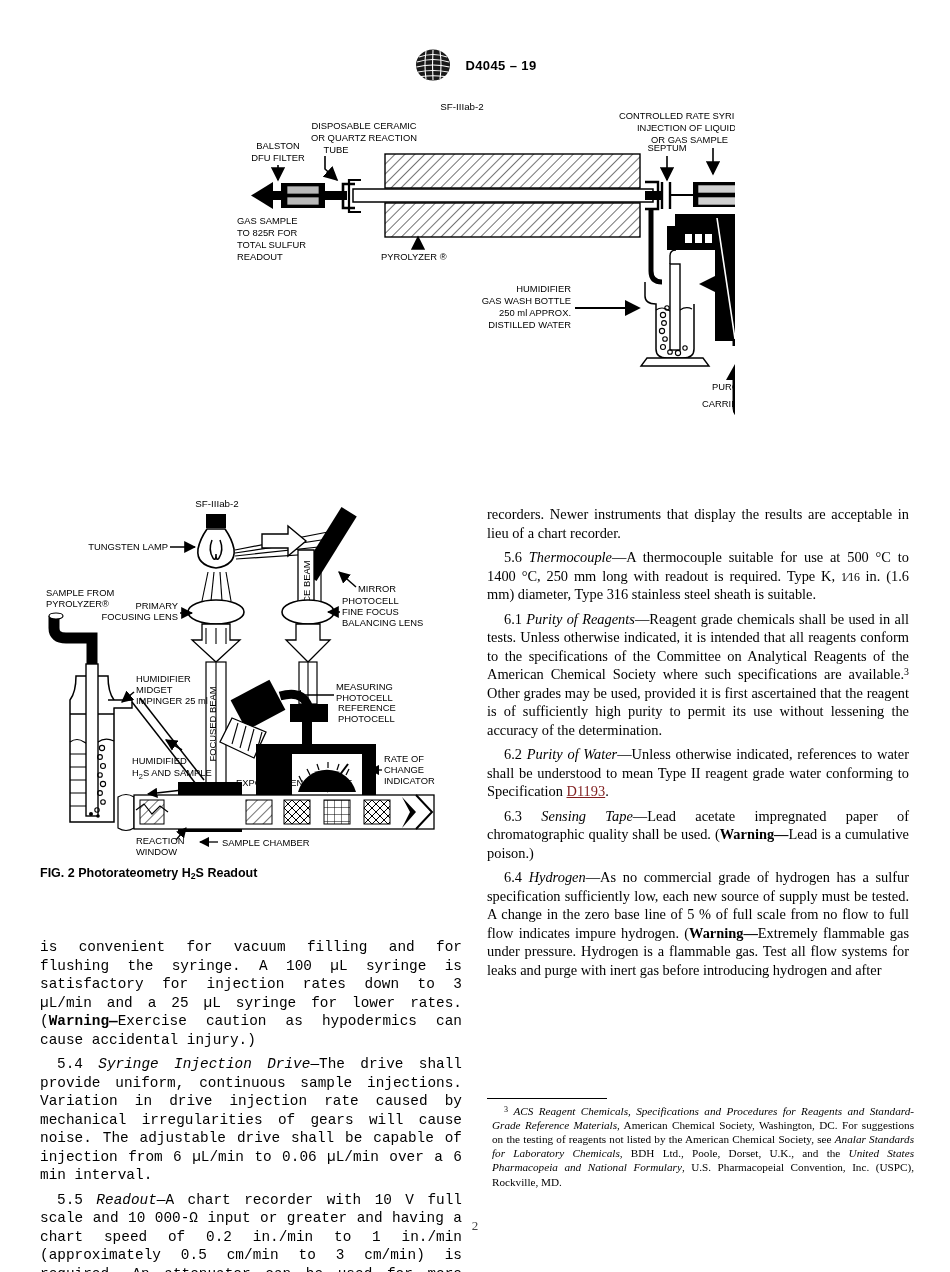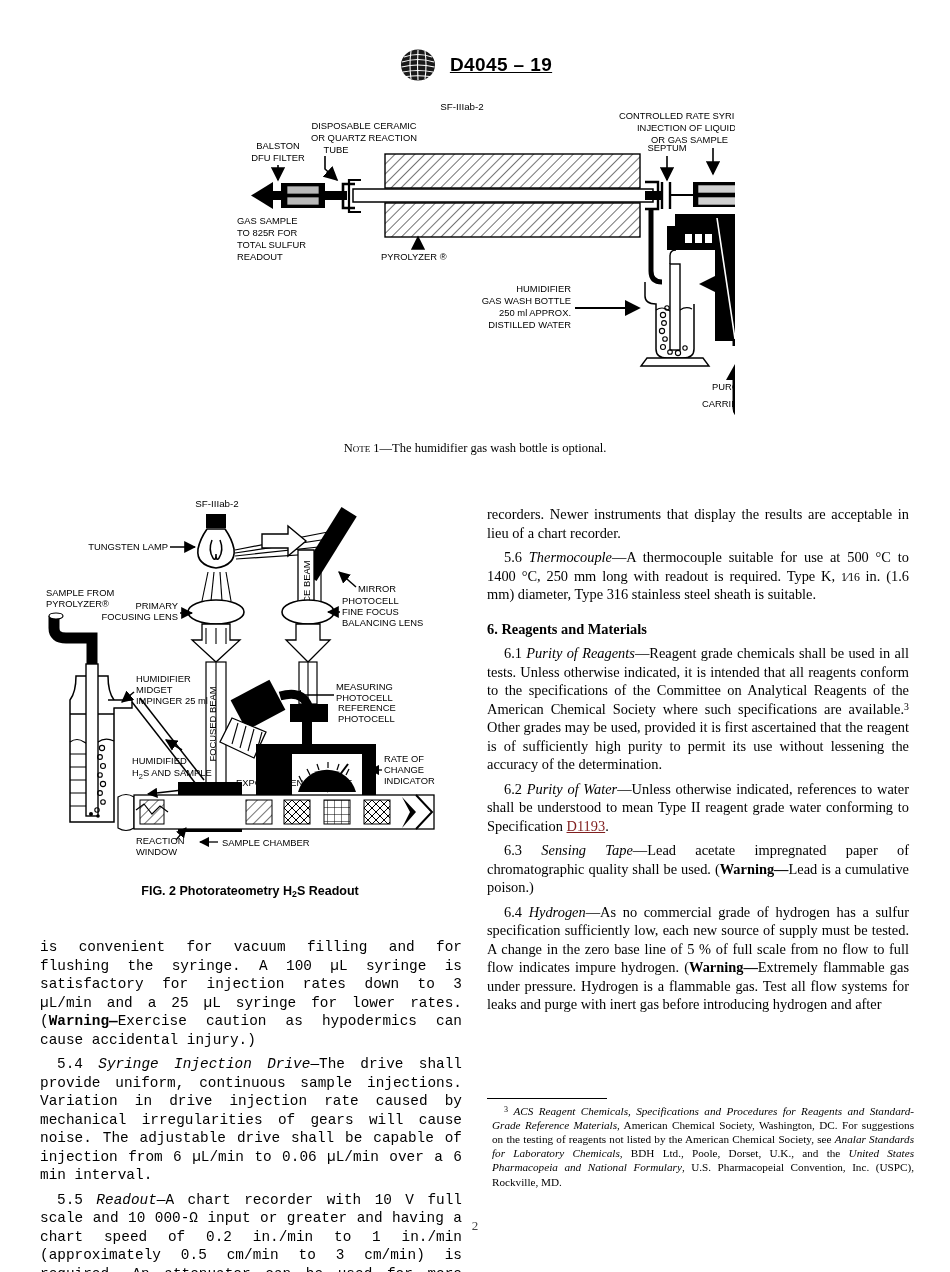--- a/index.html
+++ b/index.html
@@ -17,40 +17,40 @@
   }
 
   
   .header{
     position:absolute;top:48px;left:0;width:950px;
     display:flex;align-items:center;justify-content:center;gap:12px;
   }
   .astm-logo{width:40px;height:34px;display:block;}
   .desig{
     font-family:"Liberation Sans", sans-serif;
-    font-weight:bold;font-size:19px;letter-spacing:.4px;text-decoration:underline;
+    font-weight:bold;font-size:13px;letter-spacing:.4px;
   }
 
   
   .fig1-wrap{position:absolute;top:96px;left:215px;width:520px;height:340px;}
   .fig2-wrap{position:absolute;top:492px;left:40px;width:420px;height:372px;}
   .fig1-wrap svg,.fig2-wrap svg{display:block;width:100%;height:100%;}
 
   .fig-note{
     position:absolute;top:441px;left:0;width:950px;text-align:center;
     font-size:12.5px;
   }
   .fig-note .sc{font-variant:small-caps;}
   .fig1-cap{
     position:absolute;top:457px;left:0;width:950px;text-align:center;
     font-family:"Liberation Sans", sans-serif;
     font-weight:bold;font-size:13px;
   }
   .fig2-cap{
-    position:absolute;top:884px;left:40px;width:420px;text-align:center;
+    position:absolute;top:866px;left:40px;width:420px;
     font-family:"Liberation Sans", sans-serif;
     font-weight:bold;font-size:12.5px;
   }
   sub{font-size:.7em;vertical-align:-.28em;}
   sup{font-size:.68em;vertical-align:.42em;}
 
   
   .col{
     position:absolute;
     font-size:14.4px;
@@ -250,23 +250,20 @@
       <path d="M572 268 L563 284 L581 284 Z" fill="#000"></path>
 
       <path d="M520 284 L520 312 Q520 320 530 320 L620 320" fill="none" stroke="#000" stroke-width="5"></path>
       <path d="M572 284 L572 298 Q572 304 582 304 L620 304" fill="none" stroke="#000" stroke-width="5"></path>
 
       <text class="lbl" x="497" y="294"><tspan>PURGE H</tspan><tspan dy="3" font-size="7.4">2</tspan></text>
       <text class="lbl" x="487" y="311"><tspan>CARRIER H</tspan><tspan dy="3" font-size="7.4">2</tspan></text>
     </svg>
   </div>
 
-  <div class="fig-note">
-    <span class="sc">Note 1</span><span>—The humidifier gas wash bottle is optional.</span>
-  </div>
 
   <div class="fig2-wrap">
     <svg viewBox="0 0 420 372" xmlns="http://www.w3.org/2000/svg">
       <defs>
         <pattern id="hx" width="8" height="8" patternUnits="userSpaceOnUse">
           <path d="M0 8 L8 0 M0 0 L8 8" stroke="#000" stroke-width="1"></path>
         </pattern>
         <pattern id="hgrid" width="7" height="7" patternUnits="userSpaceOnUse">
           <path d="M0 0 H7 M0 0 V7" stroke="#000" stroke-width="1"></path>
         </pattern>
@@ -474,21 +471,20 @@
     <p class="p-ind"><span>5.4 </span><span class="it">Syringe Injection Drive</span><span>—The drive shall provide uniform, continuous sample injections. Variation in drive injection rate caused by mechanical irregularities of gears will cause noise. The adjustable drive shall be capable of injection from 6 µL/min to 0.06 µL/min over a 6 min interval.</span></p>
 
     <p class="p-ind"><span>5.5 </span><span class="it">Readout</span><span>—A chart recorder with 10 V full scale and 10 000-Ω input or greater and having a chart speed of 0.2 in./min to 1 in./min (approximately 0.5 cm/min to 3 cm/min) is required. An attenuator can be used for more sensitive</span></p>
   </div>
 
   <div class="col col-right">
     <p class="p">recorders. Newer instruments that display the results are acceptable in lieu of a chart recorder.</p>
 
     <p class="p-ind"><span>5.6 </span><span class="it">Thermocouple</span><span>—A thermocouple suitable for use at 500 °C to 1400 °C, 250 mm long with readout is required. Type K, </span><span class="frac">1⁄16</span><span> in. (1.6 mm) diameter, Type 316 stainless steel sheath is suitable.</span></p>
 
-    <p class="sec-head">6.  Reagents and Materials</p>
 
     <p class="p-ind"><span>6.1 </span><span class="it">Purity of Reagents</span><span>—Reagent grade chemicals shall be used in all tests. Unless otherwise indicated, it is intended that all reagents conform to the specifications of the Committee on Analytical Reagents of the American Chemical Society where such specifications are available.</span><sup>3</sup><span> Other grades may be used, provided it is first ascertained that the reagent is of sufficiently high purity to permit its use without lessening the accuracy of the determination.</span></p>
 
     <p class="p-ind"><span>6.2 </span><span class="it">Purity of Water</span><span>—Unless otherwise indicated, references to water shall be understood to mean Type II reagent grade water conforming to Specification </span><span class="lnk">D1193</span><span>.</span></p>
 
     <p class="p-ind"><span>6.3 </span><span class="it">Sensing Tape</span><span>—Lead acetate impregnated paper of chromatographic quality shall be used. (</span><span class="bd">Warning—</span><span>Lead is a cumulative poison.)</span></p>
 
     <p class="p-ind"><span>6.4 </span><span class="it">Hydrogen</span><span>—As no commercial grade of hydrogen has a sulfur specification sufficiently low, each new source of supply must be tested. A change in the zero base line of 5 % of full scale from no flow to full flow indicates impure hydrogen. (</span><span class="bd">Warning—</span><span>Extremely flammable gas under pressure. Hydrogen is a flammable gas. Test all flow systems for leaks and purge with inert gas before introducing hydrogen and after</span></p>
   </div>
 

